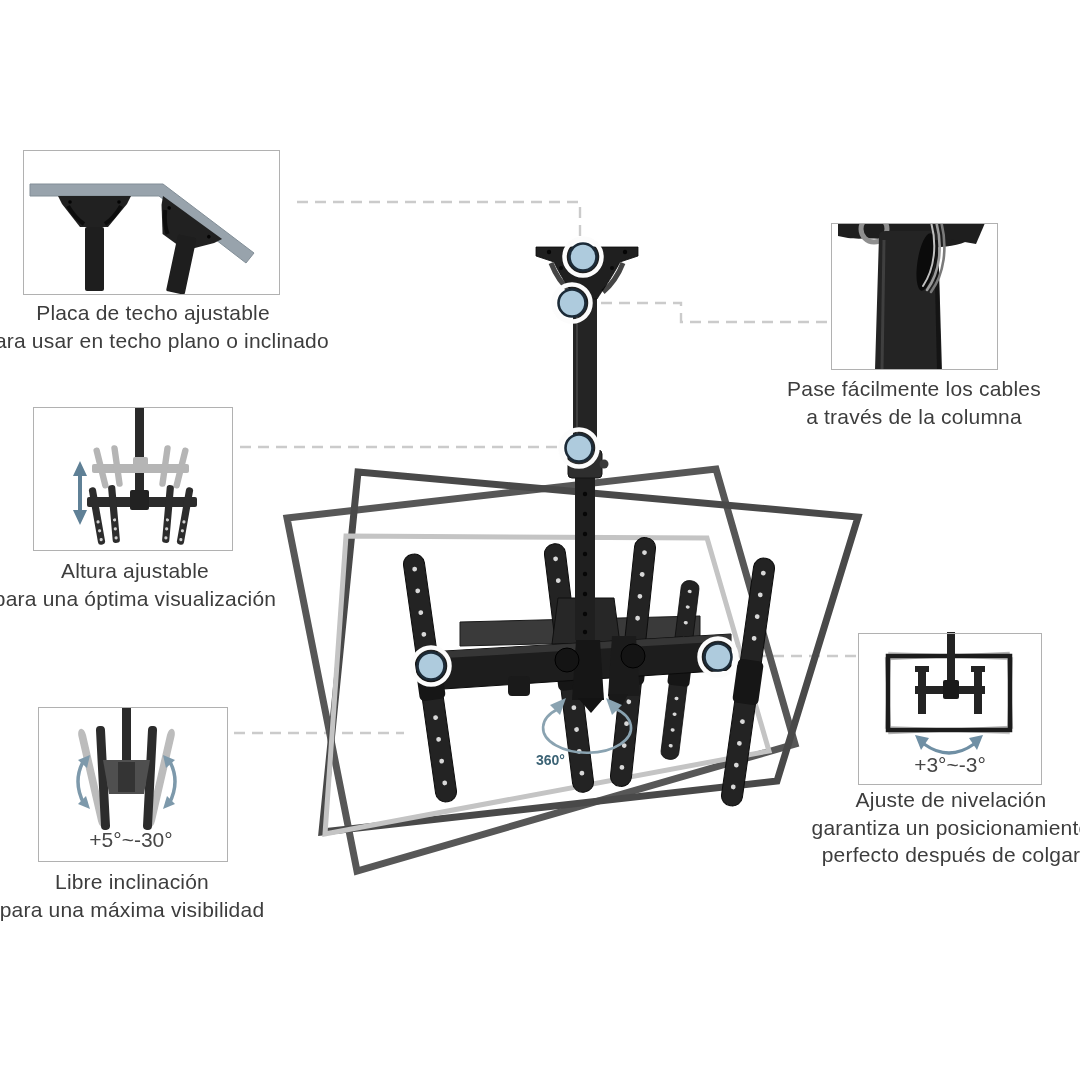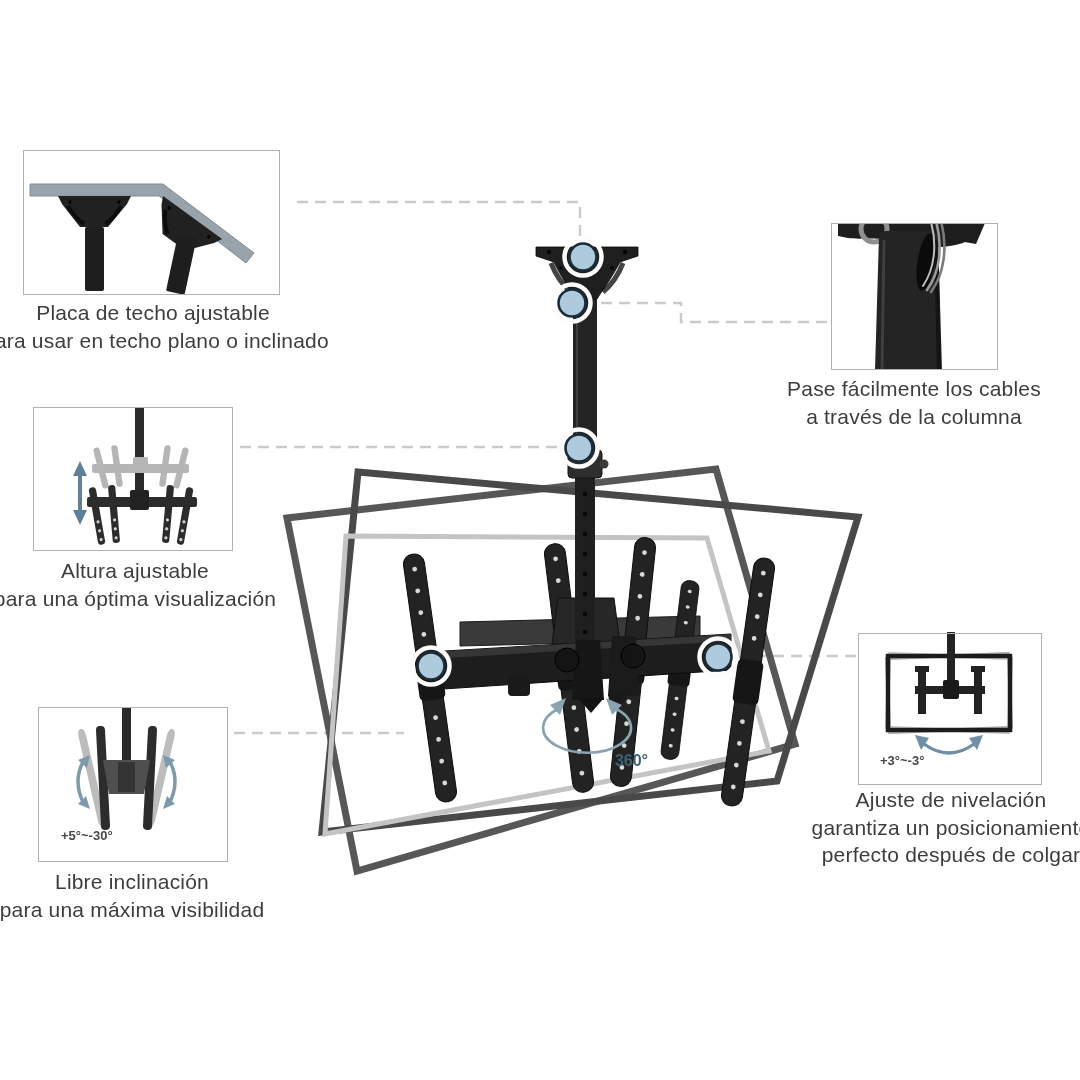--- a/index.html
+++ b/index.html
@@ -10,25 +10,25 @@
   #art{position:absolute;left:0;top:0;width:1080px;height:1080px;}
   .callout-box{
     position:absolute;border:1px solid #b1b1b1;background:transparent;box-sizing:border-box;
   }
   .caption{
     position:absolute;text-align:center;font-size:21px;line-height:27.5px;color:#3d3d3d;
     letter-spacing:0.2px;
   }
   .caption span{display:block;white-space:nowrap;}
   .range-label{
-    position:absolute;text-align:left;font-weight:bold;color:#474747;font-size:13px;
+    position:absolute;text-align:center;font-weight:normal;color:#474747;font-size:21px;
     white-space:nowrap;
   }
   .rotation-label{
-    position:absolute;text-align:right;font-weight:bold;color:#3c6375;font-size:16px;
+    position:absolute;text-align:left;font-weight:bold;color:#3c6375;font-size:14px;
     white-space:nowrap;
   }
 </style>
 </head>
 <body>
 
 <div id="stage">
 
   <svg id="art" viewBox="0 0 1080 1080">
     <defs>

